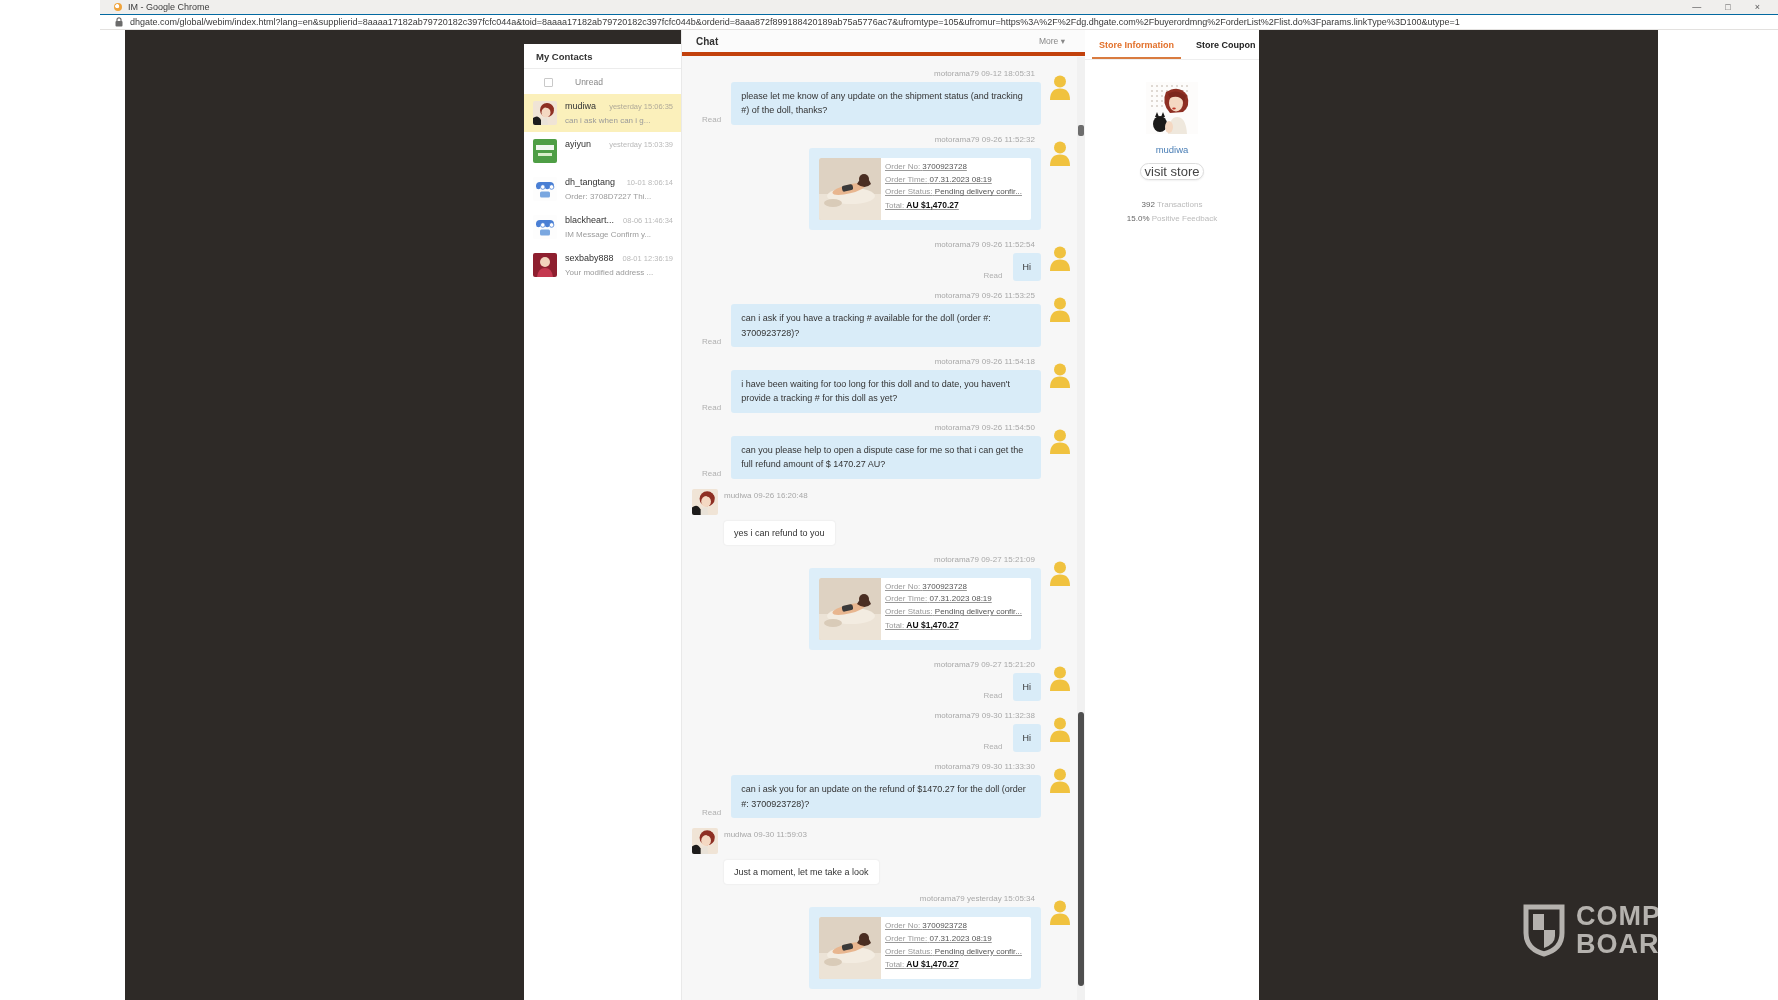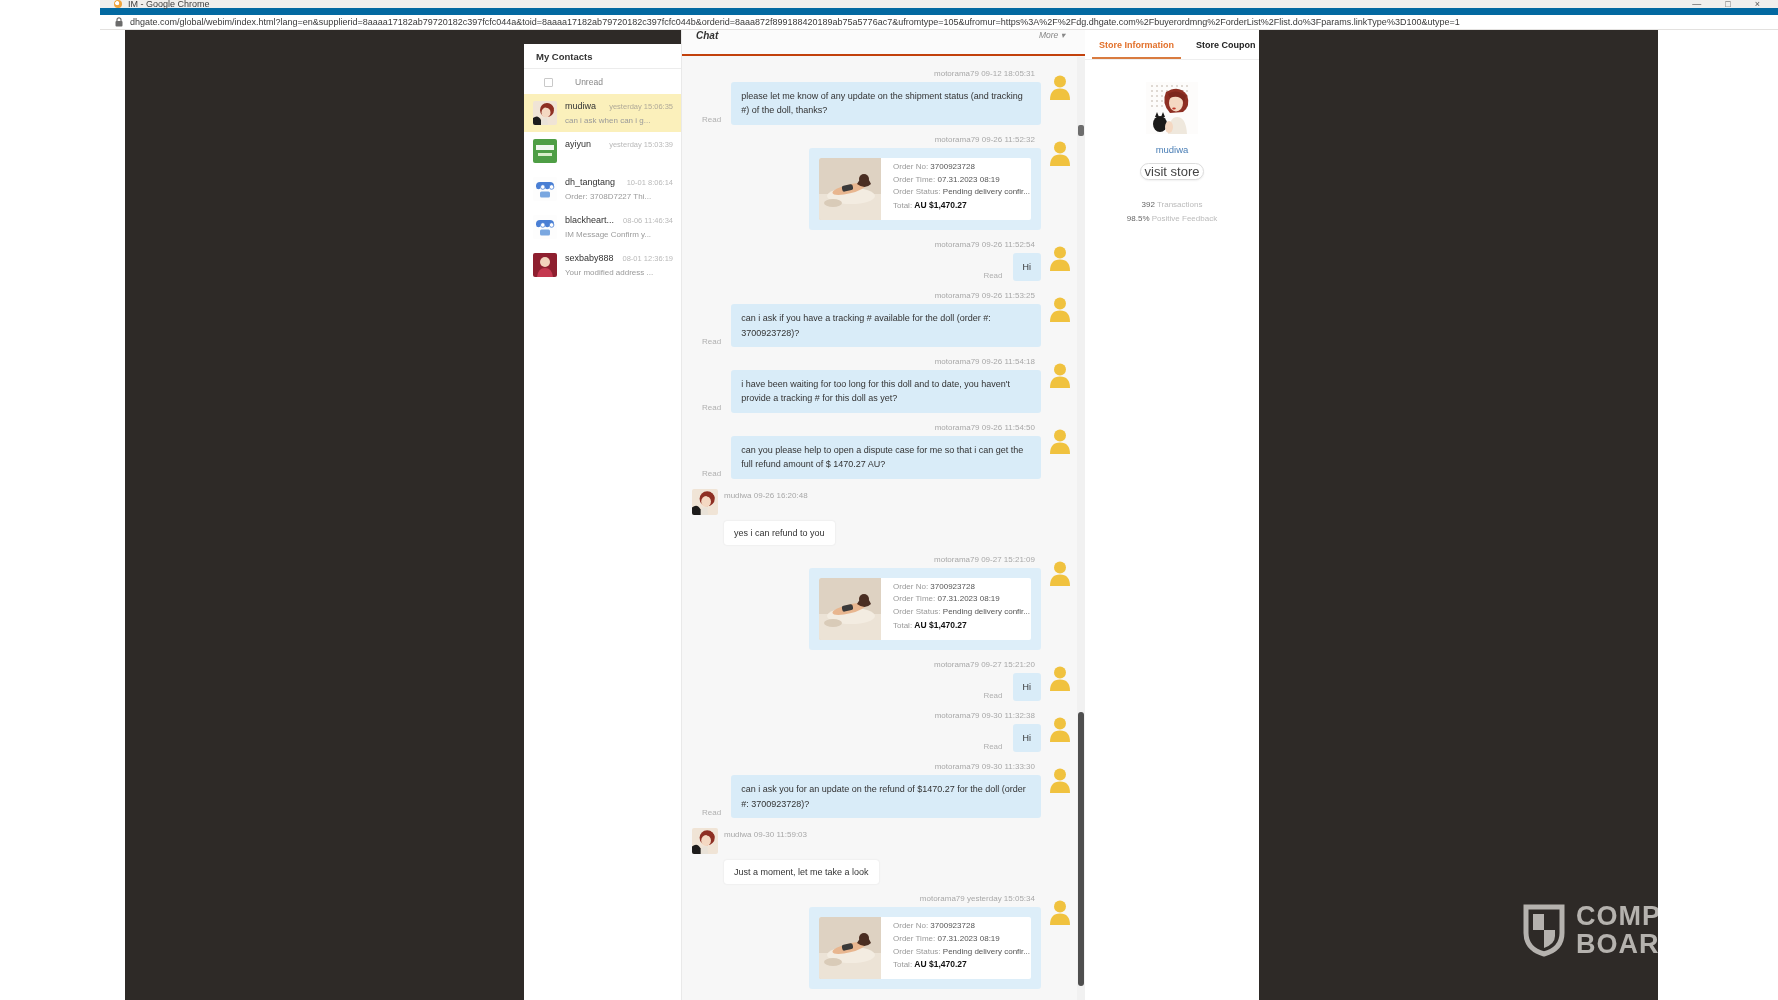--- a/index.html
+++ b/index.html
@@ -4,21 +4,21 @@
 <style>
   * { margin:0; padding:0; box-sizing:border-box; }
   html,body { width:1778px; height:1000px; }
   body {
     position:relative; background:#ffffff; overflow:hidden;
     font-family:"Liberation Sans", sans-serif; color:#333;
   }
   
   .titlebar {
     position:absolute; left:100px; top:0; width:1678px; height:15px;
-    background:#f0efed; border-bottom:7px solid #0369a1;
+    background:#f0efed; border-bottom:1px solid #0369a1;
     display:flex; align-items:center;
   }
   .tab-favicon { width:8px; height:8px; border-radius:50%; margin-left:14px;
     background:radial-gradient(circle at 40% 40%, #ffffff 0 25%, #f0a43c 35%); }
   .title-text { font-size:9px; color:#3c3c3c; margin-left:6px; }
   .win-controls { margin-left:auto; display:flex; gap:24px; margin-right:18px;
     font-size:9px; color:#555; }
   .win-controls span { cursor:default; }
   .urlbar {
     position:absolute; left:100px; top:15px; width:1678px; height:15px;
@@ -59,22 +59,22 @@
   .contact-avatar { width:24px; height:24px; border-radius:2px; overflow:hidden; flex-shrink:0; }
   .contact-avatar svg { display:block; }
   .contact-main { flex:1; min-width:0; }
   .contact-top { display:flex; justify-content:space-between; align-items:baseline; }
   .contact-name { font-size:9px; color:#333; white-space:nowrap; }
   .contact-time { font-size:7.5px; color:#b0aa98; white-space:nowrap; }
   .contact-item:not(.selected) .contact-time { color:#b9b9b9; }
   .contact-preview { font-size:8px; color:#9a9a9a; margin-top:5px; white-space:nowrap; overflow:hidden; }
 
   
-  .chat-header { height:26px; display:flex; align-items:flex-start; padding:0 14px;
-    border-bottom:2px solid #c2410c; background:#fbfbfb;font-style:italic; }
+  .chat-header { height:26px; display:flex; align-items:center; padding:0 14px;
+    border-bottom:4px solid #c2410c; background:#fbfbfb; }
   .chat-title { font-weight:bold; font-size:10px; color:#333; }
   .chat-more { margin-left:auto; font-size:8.5px; color:#888; cursor:pointer; margin-right:6px; }
   .chat-body { position:absolute; top:27px; bottom:0; left:0; right:8px; overflow:hidden;
     padding-top:12px; }
   .msg { margin-bottom:10px; padding:0 6px 0 20px; }
   .msg-meta { text-align:right; font-size:8px; color:#a8a8a8; padding-right:36px; margin-bottom:4px; }
   .msg-row { display:flex; justify-content:flex-end; align-items:flex-start; gap:8px; }
   .read { font-size:8px; color:#b0b0b0; align-self:flex-end; margin-bottom:1px; margin-right:2px; }
   .bubble { background:#d9ecf8; border-radius:3px; padding:7px 10px; font-size:9px;
     color:#333; line-height:1.6; max-width:310px; }
@@ -83,21 +83,21 @@
   .msg.seller { padding-left:10px; }
   .seller-head { display:flex; align-items:flex-start; gap:6px; }
   .avatar-seller { width:26px; height:26px; border-radius:2px; overflow:hidden; flex-shrink:0; }
   .avatar-seller svg { display:block; }
   .seller-meta { font-size:8px; color:#a8a8a8; margin-top:2px; }
   .seller-bubble { background:#ffffff; margin-left:32px; margin-top:6px; display:inline-block;
     border-radius:3px; padding:7px 10px; font-size:9px; color:#333;
     box-shadow:0 0 2px rgba(0,0,0,0.10); }
   .order-card { background:#ffffff; display:flex; width:212px; border-radius:2px; overflow:hidden; }
   .order-img { width:62px; height:62px; flex-shrink:0; }
-  .order-fields { padding:3px 12px; font-size:8px; color:#999; line-height:1.6; white-space:nowrap; }
+  .order-fields { padding:3px 4px; font-size:8px; color:#999; line-height:1.6; white-space:nowrap;text-decoration:underline; }
   .order-fields .val { color:#555; }
   .order-total-val { color:#111; font-weight:bold; font-size:8.5px; }
   .chat-scrollbar { position:absolute; right:0; top:27px; bottom:0; width:8px; background:#f1f1f1; }
   .scroll-nub { position:absolute; right:1px; top:68px; width:6px; height:11px; background:#6d6d6d; border-radius:2px; }
   .scroll-thumb { position:absolute; right:1px; top:69.5%; height:29%; width:6px; background:#4f4f4f; border-radius:3px; }
 
   
   .store-tabs { height:30px; display:flex; align-items:stretch; border-bottom:1px solid #eeeeee; }
   .store-tab { font-size:9px; display:flex; align-items:center; cursor:pointer; }
   .store-tab.active { color:#e2702a; font-weight:bold; margin-left:14px; position:relative; }
@@ -528,17 +528,17 @@
         <ellipse cx="23" cy="45" rx="4" ry="6" fill="#f4d8c2"></ellipse>
       </svg></div>
   <div class="store-name">mudiwa</div>
   <div class="visit-btn">visit store</div>
   <div class="store-stats">
     <div>
       <span class="stat-val">392</span>
       <span>Transactions</span>
     </div>
     <div>
-      <span class="stat-val">98.5%</span>
+      <span class="stat-val">15.0%</span>
       <span>Positive Feedback</span>
     </div>
   </div>
 </div>
 
 </body></html>

